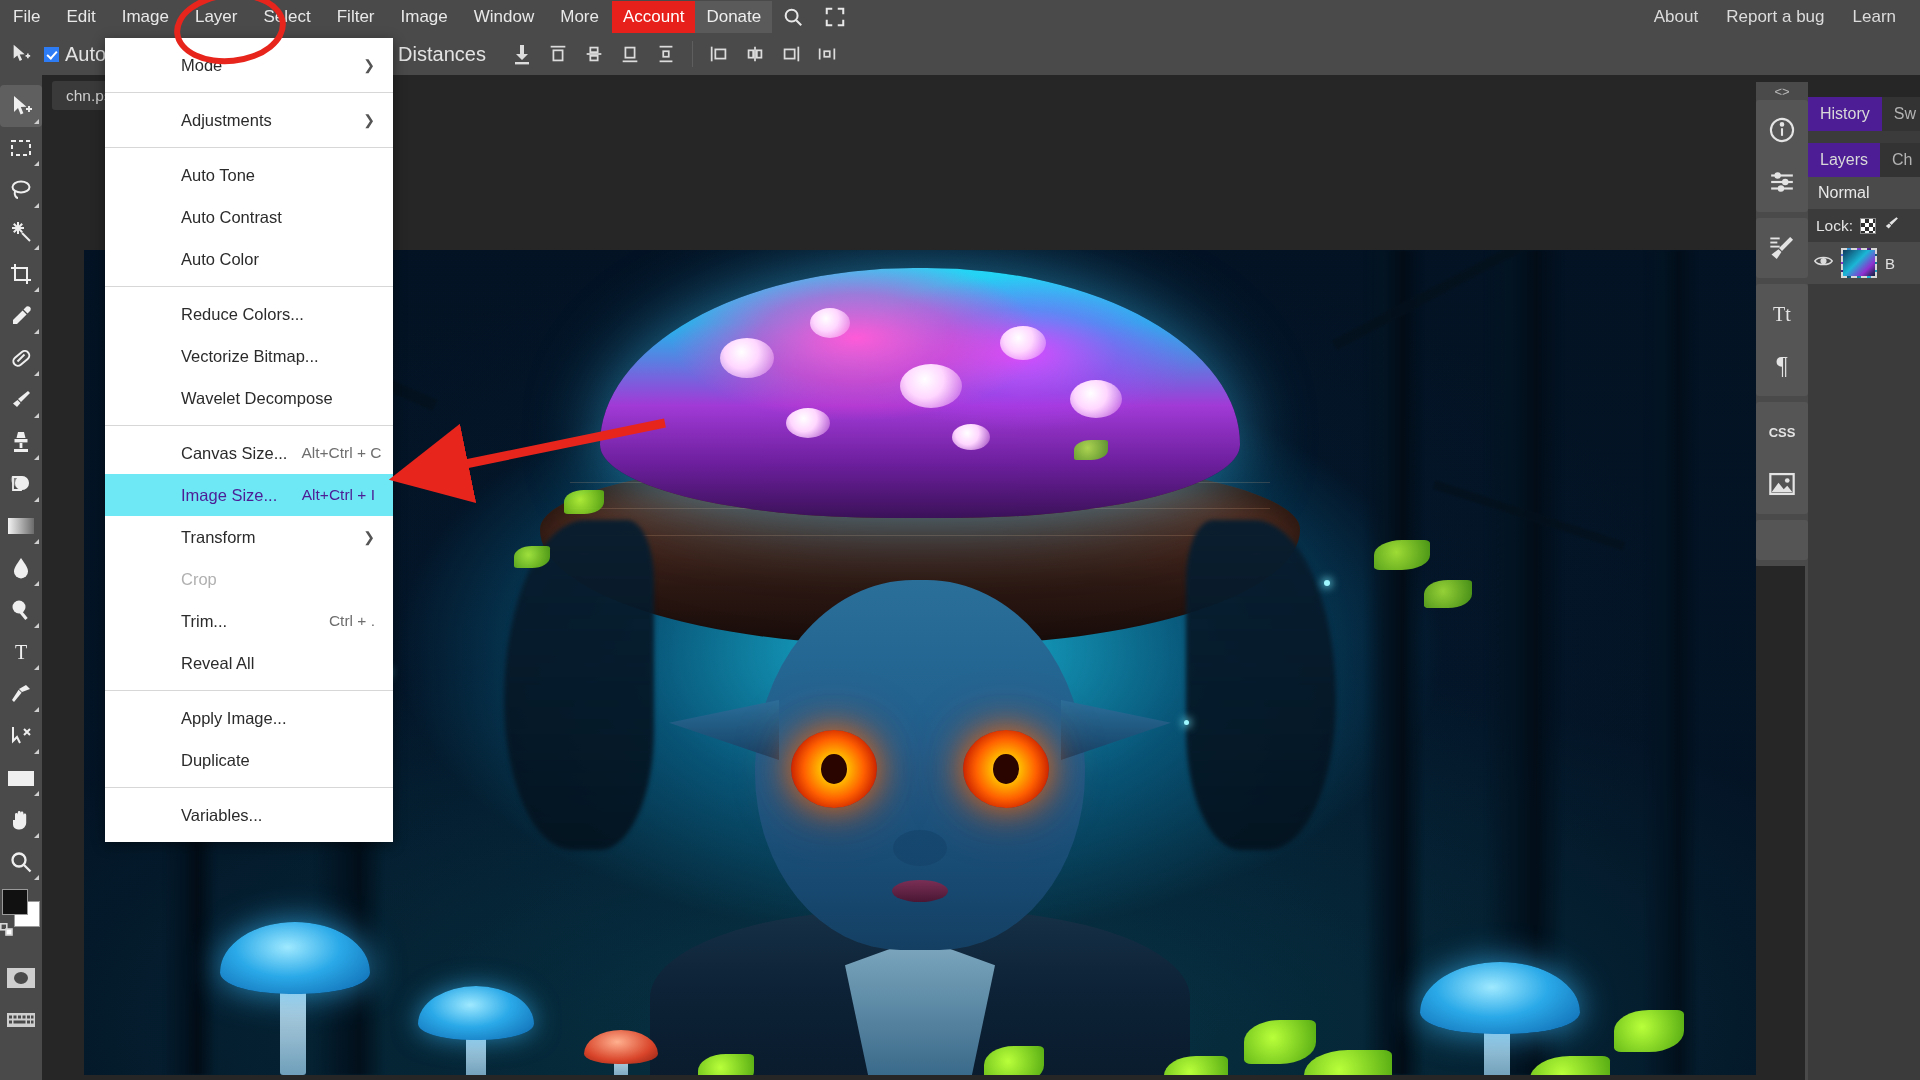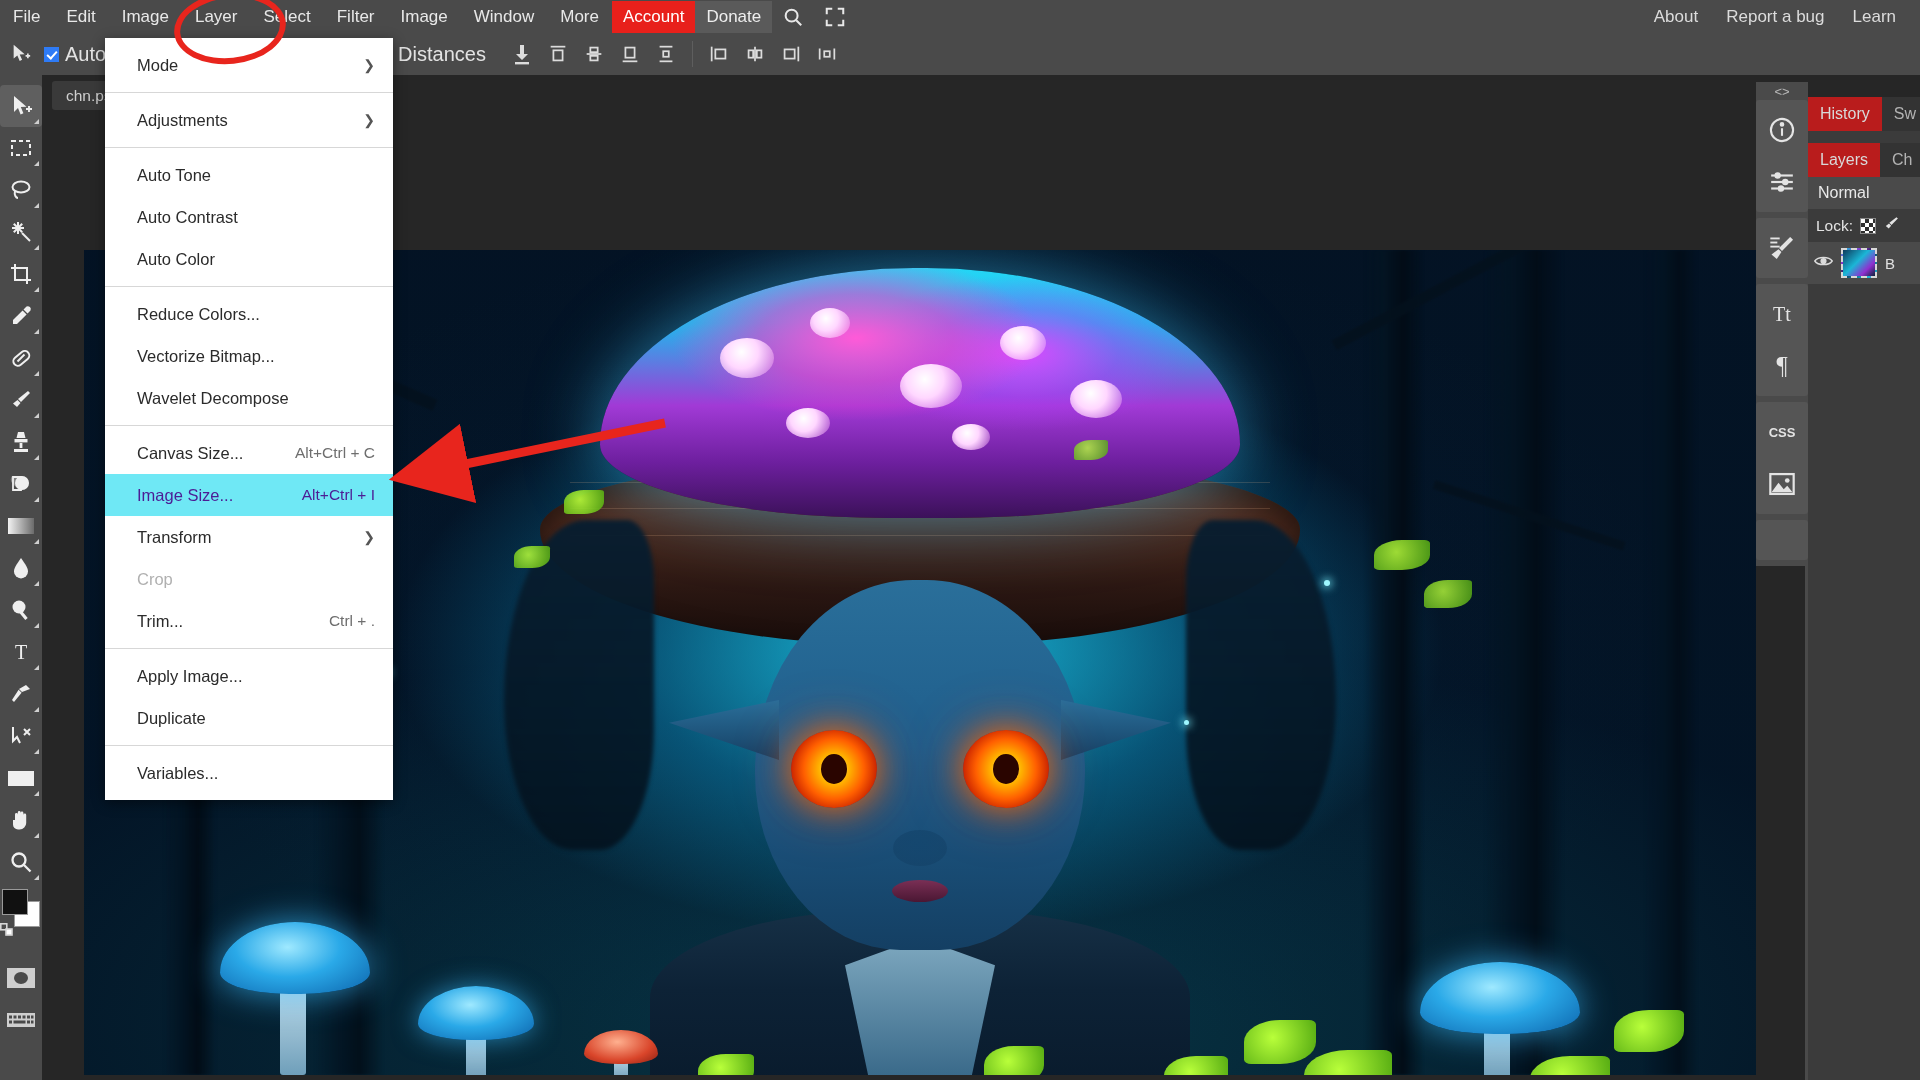--- a/index.html
+++ b/index.html
@@ -196,21 +196,21 @@
   
   .dropdown {
     position: absolute; left: 105px; top: 38px; width: 288px;
     background: #ffffff; box-shadow: 0 3px 12px rgba(0,0,0,0.45);
     font-size: 16.5px; color: #2b2b2b; padding: 6px 0; z-index: 40;
   }
   .dd-item {
     height: 42px; display: flex; align-items: center;
     padding: 0 18px 0 32px; position: relative; white-space: nowrap;
   }
-  .dd-item .lbl { flex: 1; }
+  .dd-item .lbl { flex: 1; margin-left: 44px; }
   .dd-item .sc { color: #6e6e6e; font-size: 15.5px; padding-left: 14px; }
   .dd-item.hl { background: #6fe8f5; }
   .dd-item.hl .lbl, .dd-item.hl .sc { color: #4c1d95; }
   .dd-item.disabled .lbl { color: #b0b0b0; }
   .dd-item .arrow { color: #555; font-size: 14px; margin-left: 10px; }
   .dd-sep { height: 1px; background: #d7d7d7; margin: 6px 0; }
 
   
   .red-ellipse {
     position: absolute; left: 174px; top: -8px; width: 112px; height: 72px;
@@ -228,21 +228,21 @@
   .rail-group { background: #555555; border-radius: 3px; margin-bottom: 6px; padding: 4px 0; }
   .rail-btn { width: 52px; height: 52px; display:flex; align-items:center; justify-content:center; color:#f9a8d4; }
 
   .dock {
     position: absolute; top: 97px; right: 0; width: 112px; bottom: 0;
     background: #3b3b3b; z-index: 15;
   }
   .panel-tabs { display: flex; height: 34px; background: #333333; }
   .panel-tab {
     padding: 0 12px; height: 34px; display: flex; align-items: center;
-    font-size: 16px; color: #d9d9d9; background: #b91c1c; white-space: nowrap;
+    font-size: 16px; color: #d9d9d9; background: #4c1d95; white-space: nowrap;
   }
   .panel-tab.inactive { background: #333333; color: #b3b3b3; }
   .history-row { padding: 7px 10px; font-size: 16px; color: #e6e6e6; background: #4a4a4a; }
   .history-body { background: #4a4a4a; height: 148px; }
   .layers-head { margin-top: 12px; }
   .blend-row { padding: 7px 10px; font-size: 16px; color: #e9e9e9; background: #4a4a4a; }
   .lock-row { display: flex; align-items: center; gap: 7px; padding: 6px 8px; font-size: 15.5px; color: #e3e3e3; }
   .checker {
     width: 16px; height: 16px;
     background-image:
@@ -667,20 +667,23 @@
       <span class="lbl">Transform</span>
       <span class="arrow">❯</span>
     </div>
     <div class="dd-item disabled">
       <span class="lbl">Crop</span>
     </div>
     <div class="dd-item">
       <span class="lbl">Trim...</span>
       <span class="sc">Ctrl + .</span>
     </div>
+    <div class="dd-item">
+      <span class="lbl">Reveal All</span>
+    </div>
     <div class="dd-sep"></div>
     <div class="dd-item">
       <span class="lbl">Apply Image...</span>
     </div>
     <div class="dd-item">
       <span class="lbl">Duplicate</span>
     </div>
     <div class="dd-sep"></div>
     <div class="dd-item">
       <span class="lbl">Variables...</span>

